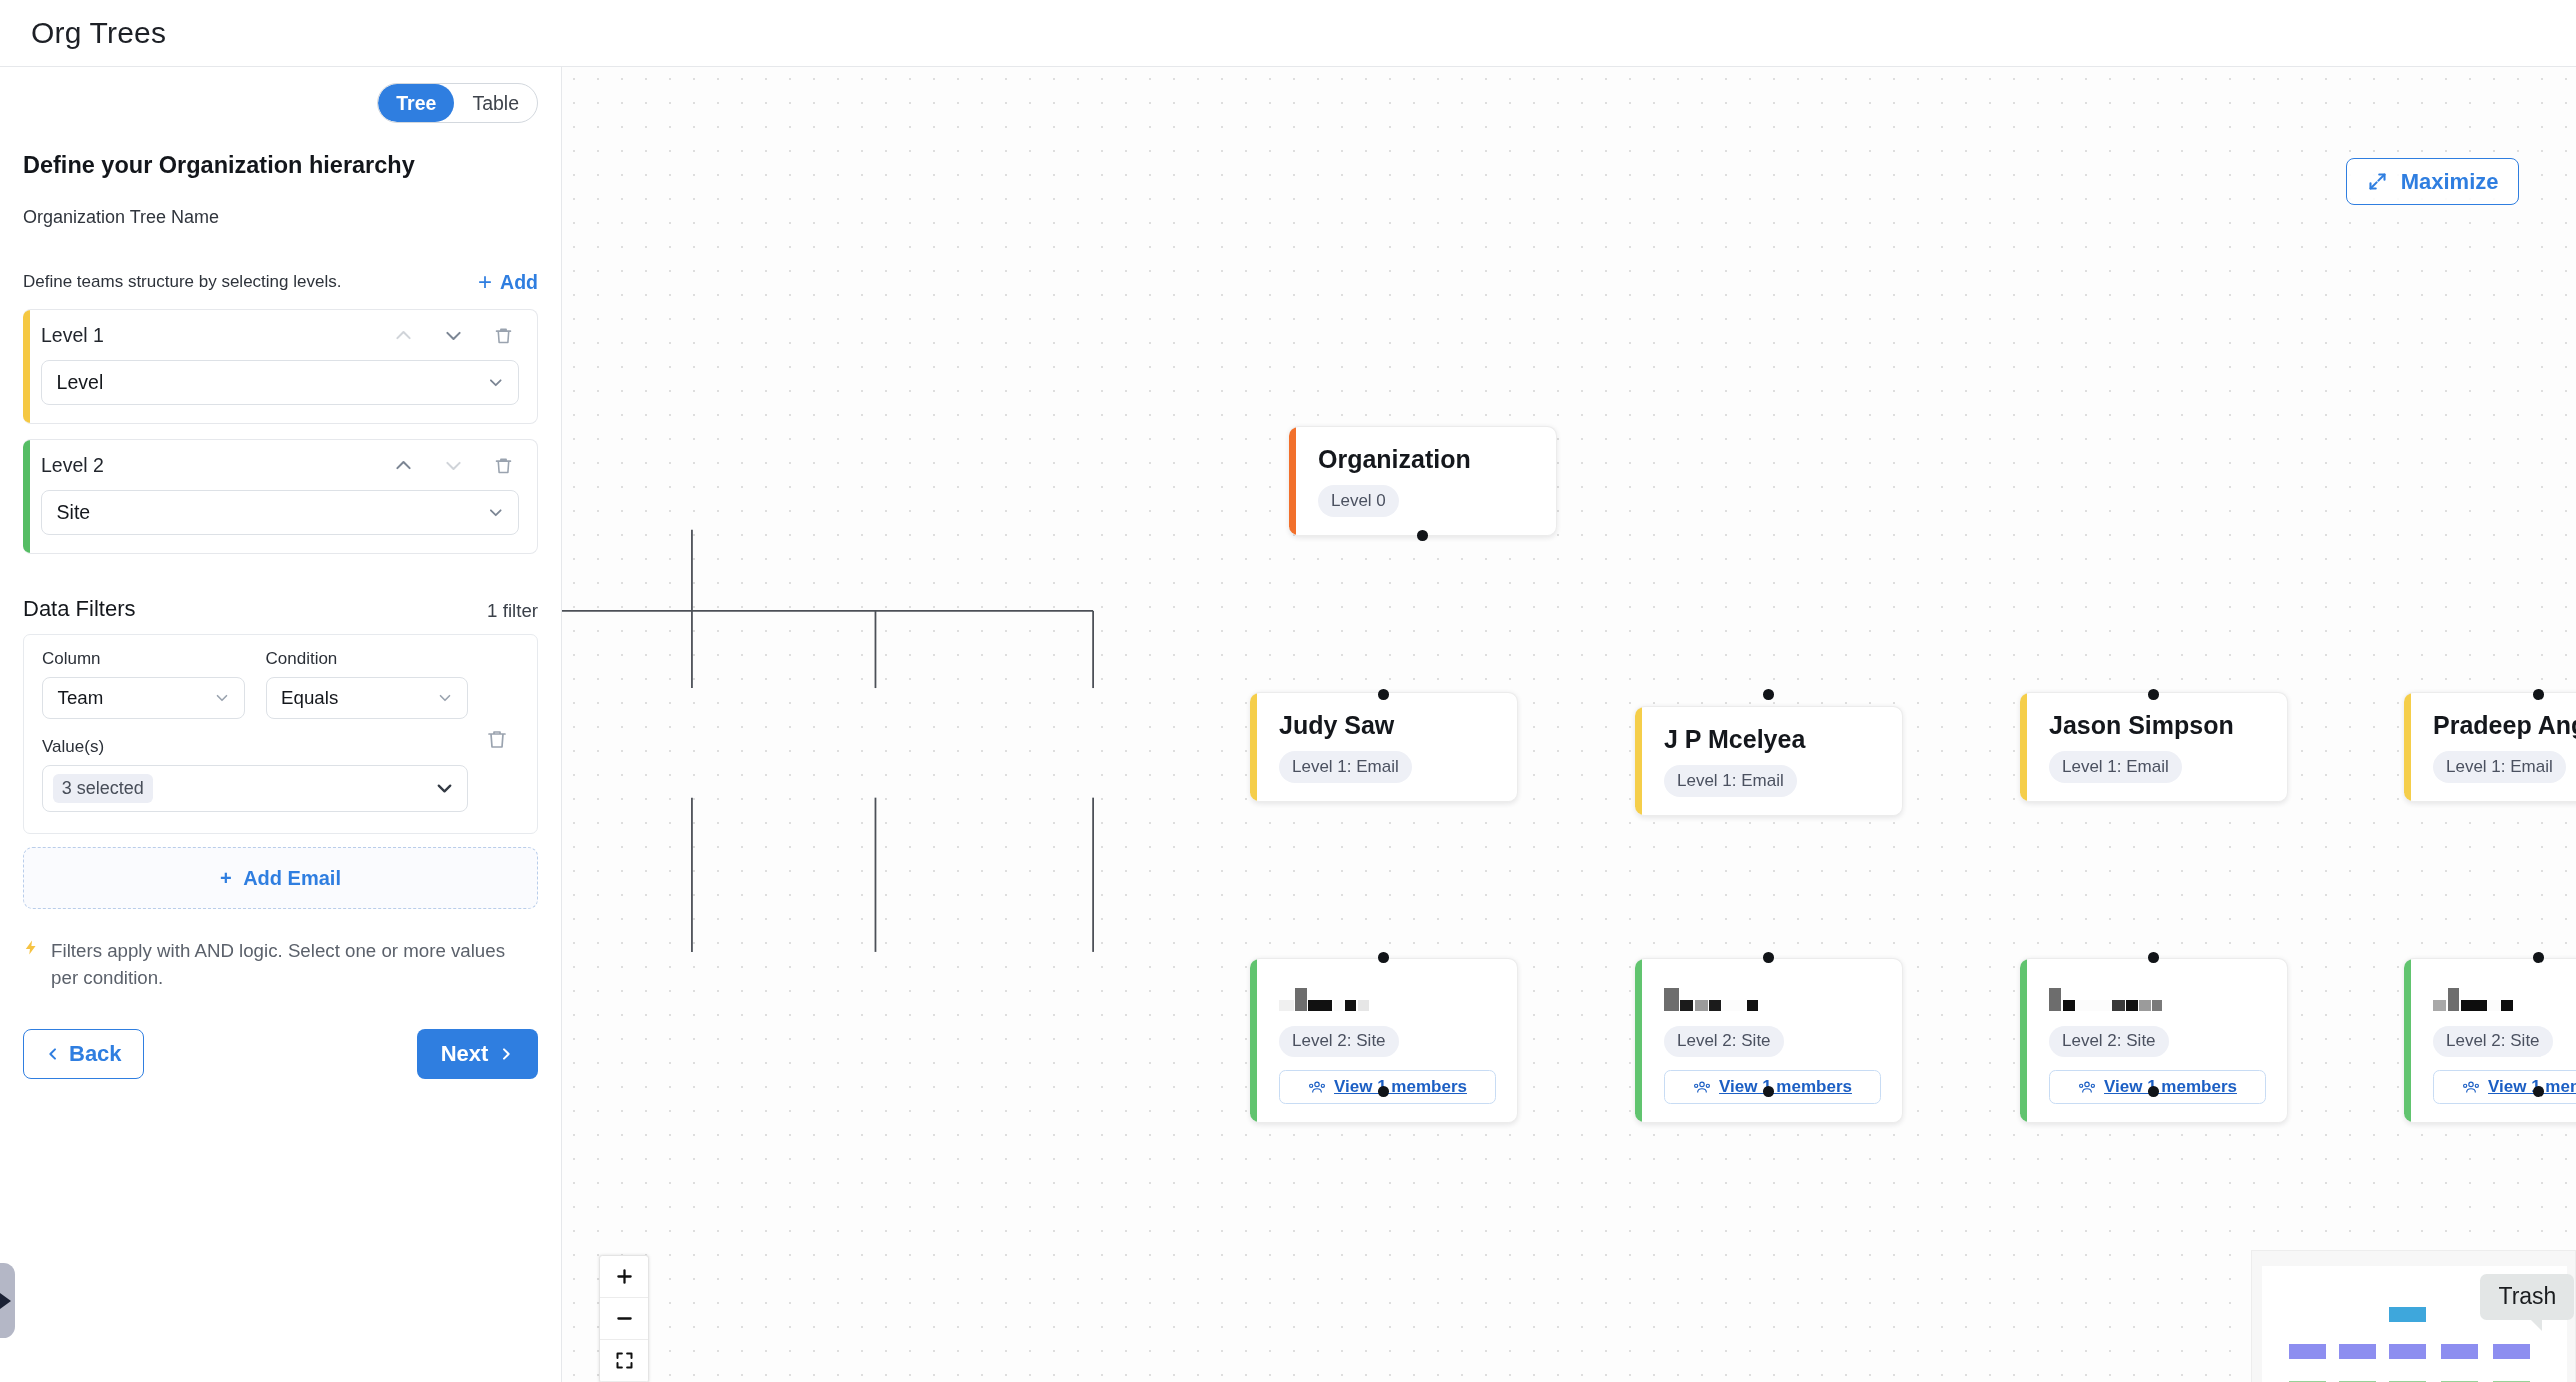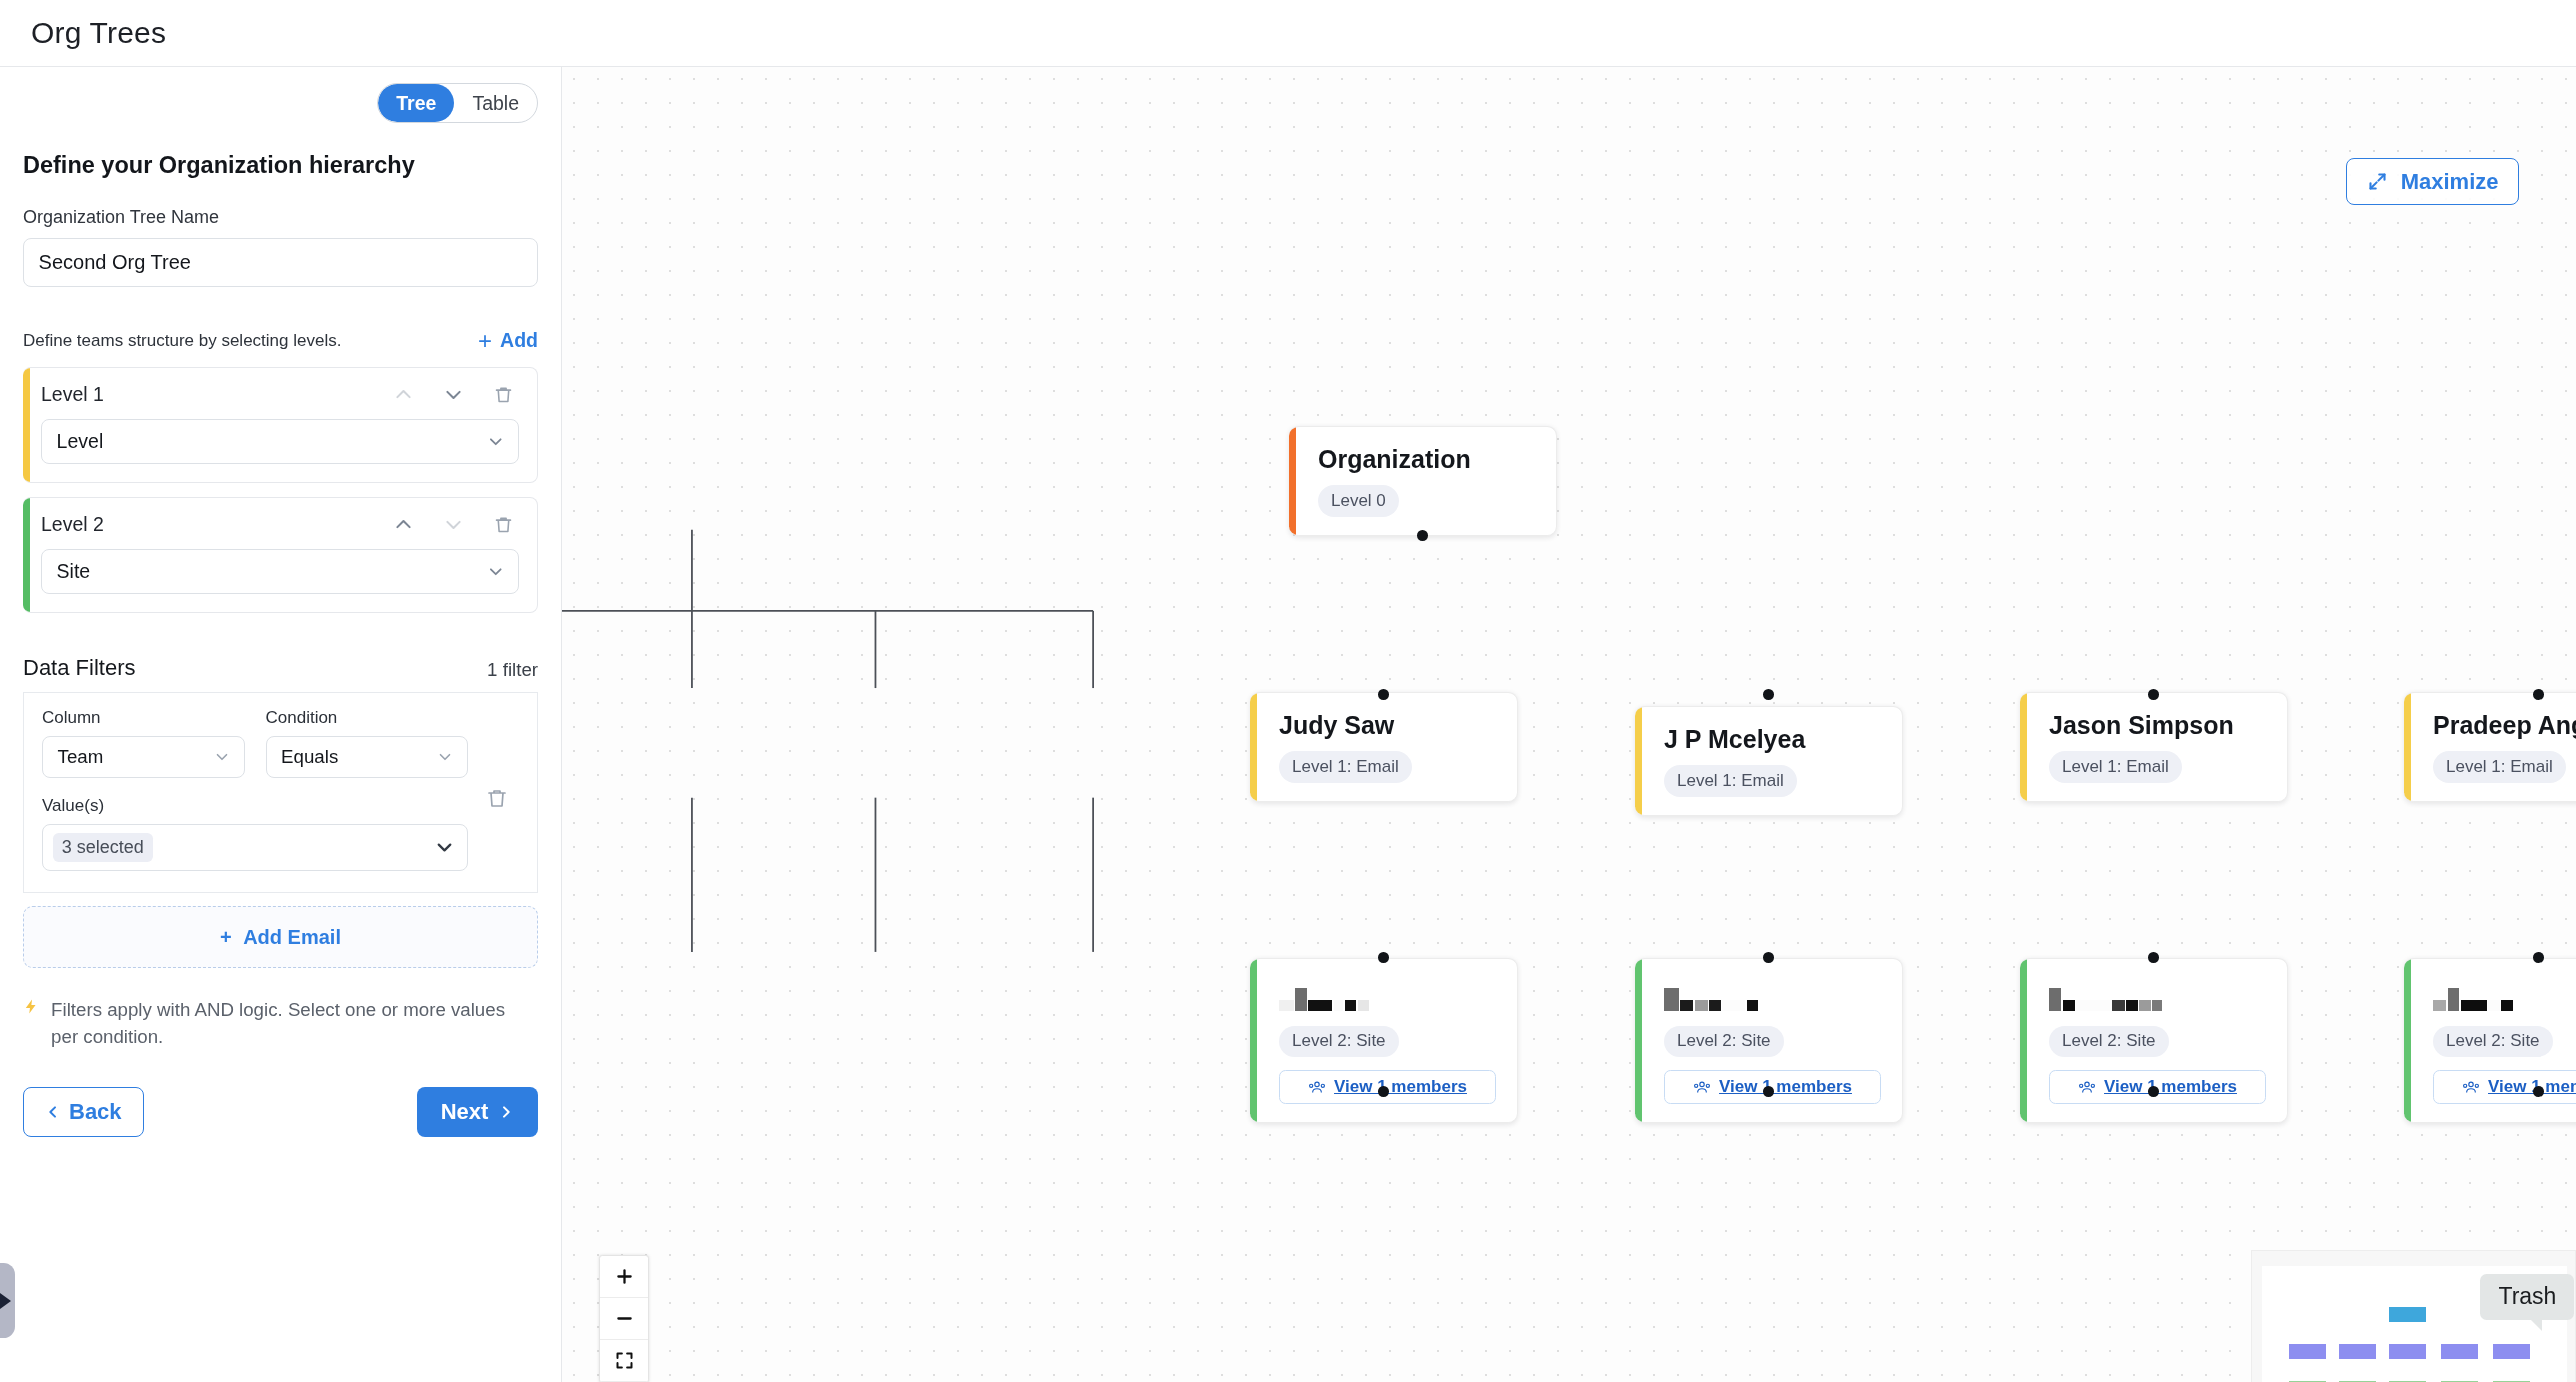--- a/index.html
+++ b/index.html
@@ -87,21 +87,21 @@
   }
 
   
   .filters-head {
     margin-top: 42px; display:flex; align-items:flex-end; justify-content: space-between;
   }
   .filters-title { font-size: 22px; color: #14171c; font-weight: 400; }
   .filters-count { font-size: 18.7px; color: #3b414a; }
 
   .filter-card {
-    margin-top: 11.4px; border: 0.8px solid #e7eaee; border-radius: 0;
+    margin-top: 11.4px; border: 0.8px solid #e7eaee; border-radius: 7px;
     padding: 14.6px 18px 21px 18px; display: flex; gap: 6px; background:#fff;
   }
   .filter-fields { flex: 1; }
   .filter-row { display: flex; gap: 21px; }
   .filter-col { flex: 1; }
   .small-label { font-size: 17px; color: #2b3038; }
   .filter-col .select-box { height: 42px; font-size: 18.7px; margin-top: 8px; }
   .values-label { font-size: 17px; color: #2b3038; margin-top: 18px; }
   .values-box {
     margin-top: 8px; height: 47px; border: 0.8px solid #dde1e6; border-radius: 8px;
@@ -230,21 +230,20 @@
     <div class="toggle-row">
       <div class="seg">
         <div class="seg-btn active">Tree</div>
         <div class="seg-btn">Table</div>
       </div>
     </div>
 
     <div class="section-title">Define your Organization hierarchy</div>
 
     <div class="field-label">Organization Tree Name</div>
-    <div class="text-input">Second Org Tree</div>
 
     <div class="levels-head">
       <div class="levels-hint">Define teams structure by selecting levels.</div>
       <div class="add-link">
         <span class="plus-glyph">+</span>
         <span>Add</span>
       </div>
     </div>
 
     <div class="level-card l1">

